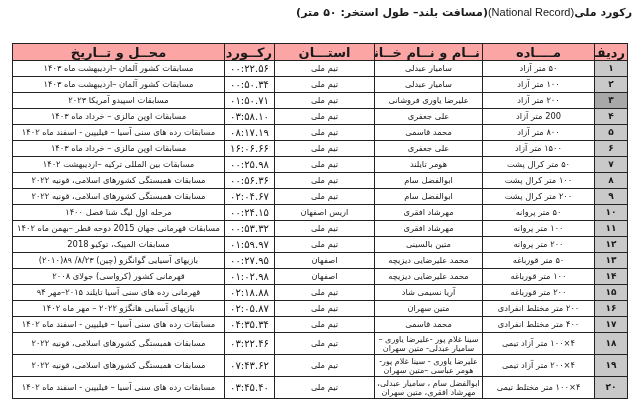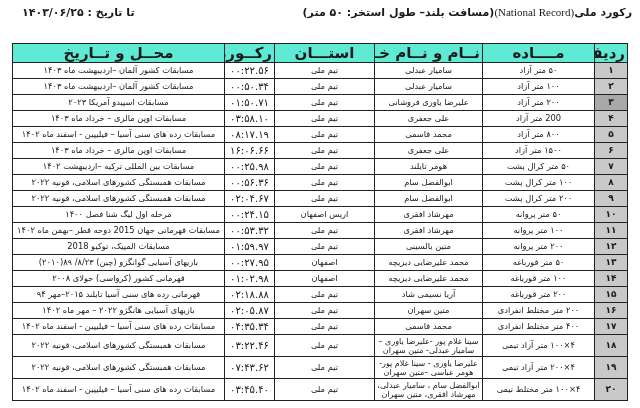--- a/index.html
+++ b/index.html
@@ -1,43 +1,42 @@
 <!DOCTYPE html>
 <html><head>
 <meta charset="utf-8">
 <style>
   html, body { margin:0; padding:0; background:#ffffff; }
   body { width:640px; height:408px; position:relative; overflow:hidden;
          font-family:"DejaVu Sans", sans-serif; color:#1a1a1a; }
   .title-bar { position:absolute; top:4px; left:0; width:640px; height:20px; direction:rtl; }
   .title-main { position:absolute; right:8px; top:2px; font-size:11px; font-weight:bold; white-space:nowrap; }
-  .title-main .en { font-weight:normal; font-family:Liberation Serif, serif; }
+  .title-main .en { font-weight:normal; font-family:Liberation Sans, sans-serif; }
   .title-date { position:absolute; left:22px; top:2px; font-size:11px; font-weight:bold; white-space:nowrap; }
   table.records { position:absolute; left:12px; top:43px; width:615px; border-collapse:collapse;
                   direction:rtl; table-layout:fixed; }
   table.records th, table.records td { border:1px solid #222; text-align:center; vertical-align:middle;
                   padding:0 2px; overflow:hidden; white-space:nowrap; }
-  table.records th { background:#5eead4; font-size:15px; font-weight:bold; height:16px; }
+  table.records th { background:#fca5a5; font-size:13px; font-weight:bold; height:16px; }
   table.records td { font-size:8.3px; height:15px; line-height:15px; }
   table.records td.num { background:#c9c9c9; font-weight:bold; font-size:9px; }
   table.records td.num.dark { background:#a8a8a8; }
   table.records td.rec { font-size:10px; letter-spacing:0.2px; }
   table.records tr.tall td { height:21px; line-height:9px; }
   table.records tr.tall td.name { white-space:normal; font-size:8px;margin-top:23px; }
   table.records tr.tall td.num, table.records tr.tall td.event,
   table.records tr.tall td.prov, table.records tr.tall td.rec, table.records tr.tall td.place { line-height:21px; }
 </style>
 </head>
 <body>
 
 <div class="title-bar">
   <div class="title-main">
     <span>رکورد ملی</span><span class="en">(National Record)</span><span>(مسافت بلند– طول استخر: ۵۰ متر)</span>
   </div>
-  <div class="title-date">تا تاریخ : ۱۴۰۳/۰۶/۲۵</div>
 </div>
 
 <table class="records">
   <colgroup>
     <col style="width:33px">
     <col style="width:112px">
     <col style="width:108px">
     <col style="width:100px">
     <col style="width:50px">
     <col style="width:212px">

